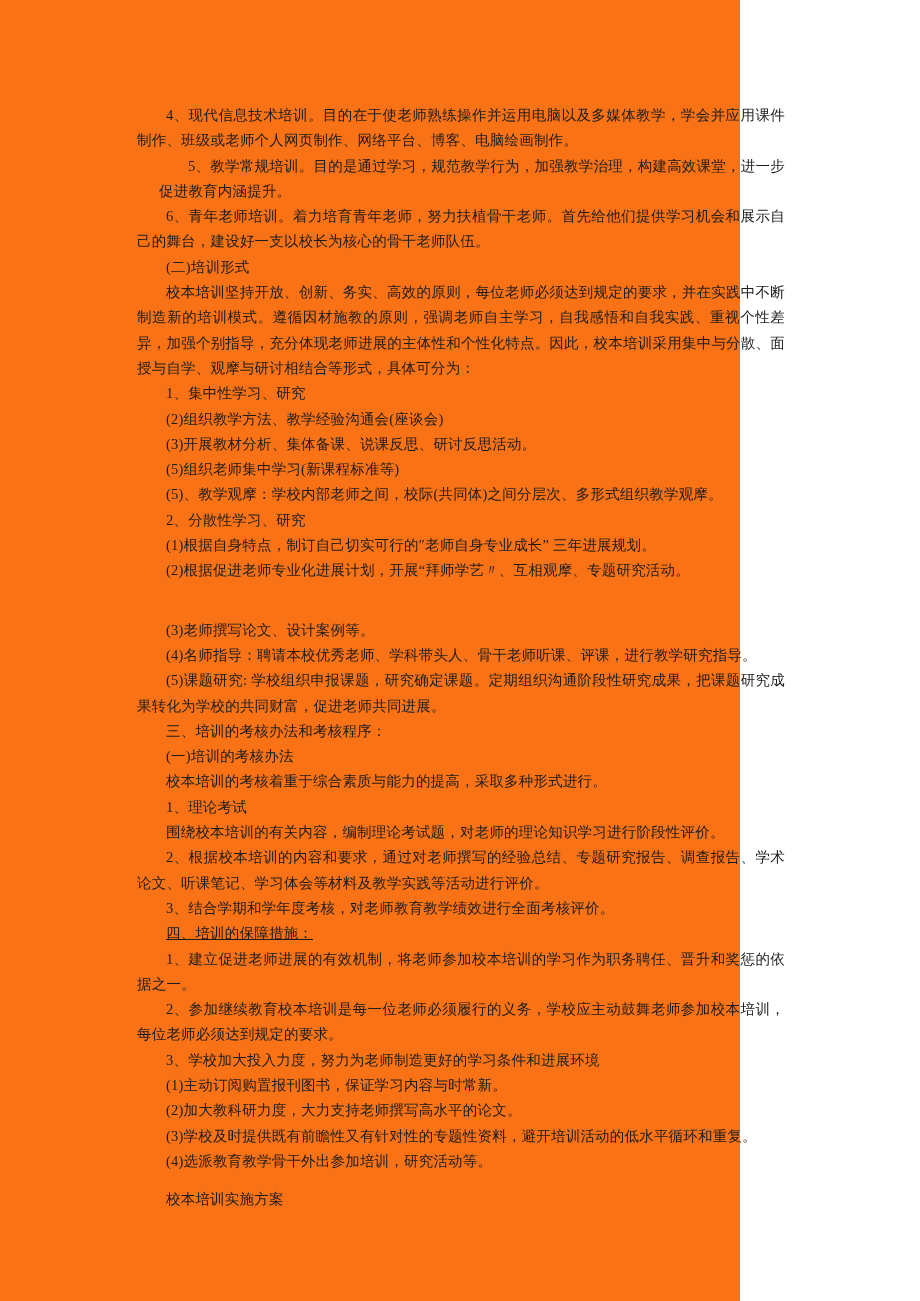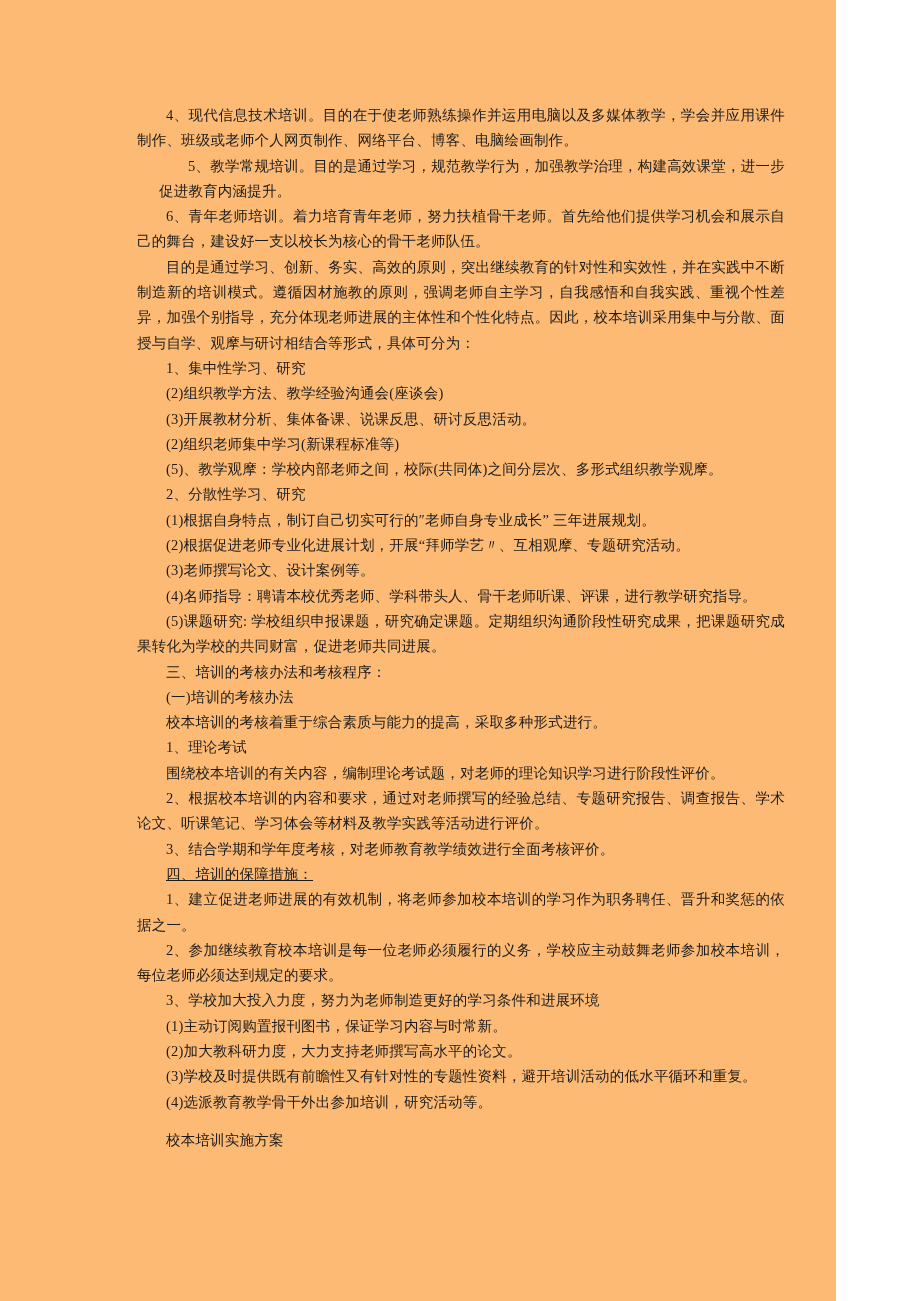--- a/index.html
+++ b/index.html
@@ -8,23 +8,23 @@
     background: #ffffff;
   }
   body {
     width: 920px;
     height: 1301px;
     overflow: hidden;
     font-family: "Liberation Serif", "DejaVu Serif", serif;
   }
   .page {
     position: relative;
-    width: 836px;
+    width: 740px;
     height: 1301px;
-    background: #fdba74;
+    background: #f97316;
   }
   .doc-body {
     position: absolute;
     top: 103px;
     left: 137px;
     width: 648px;
   }
   .para {
     margin: 0;
     padding: 0;
@@ -38,30 +38,31 @@
   }
 </style>
 </head>
 <body style="background: rgb(255, 255, 255);">
 
 <div class="page">
   <div class="doc-body">
       <p class="para" style="color: rgb(28, 28, 28);">4、现代信息技术培训。目的在于使老师熟练操作并运用电脑以及多媒体教学，学会并应用课件制作、班级或老师个人网页制作、网络平台、博客、电脑绘画制作。</p>
       <p class="para" style="color: rgb(28, 28, 28); margin-left: 22px;">5、教学常规培训。目的是通过学习，规范教学行为，加强教学治理，构建高效课堂，进一步促进教育内涵提升。</p>
       <p class="para" style="color: rgb(28, 28, 28);">6、青年老师培训。着力培育青年老师，努力扶植骨干老师。首先给他们提供学习机会和展示自己的舞台，建设好一支以校长为核心的骨干老师队伍。</p>
-      <p class="para" style="color: rgb(28, 28, 28);">目的是通过学习、创新、务实、高效的原则，突出继续教育的针对性和实效性，并在实践中不断制造新的培训模式。遵循因材施教的原则，强调老师自主学习，自我感悟和自我实践、重视个性差异，加强个别指导，充分体现老师进展的主体性和个性化特点。因此，校本培训采用集中与分散、面授与自学、观摩与研讨相结合等形式，具体可分为：</p>
+      <p class="para" style="color: rgb(28, 28, 28);">(二)培训形式</p>
+      <p class="para" style="color: rgb(28, 28, 28);">校本培训坚持开放、创新、务实、高效的原则，每位老师必须达到规定的要求，并在实践中不断制造新的培训模式。遵循因材施教的原则，强调老师自主学习，自我感悟和自我实践、重视个性差异，加强个别指导，充分体现老师进展的主体性和个性化特点。因此，校本培训采用集中与分散、面授与自学、观摩与研讨相结合等形式，具体可分为：</p>
       <p class="para" style="color: rgb(28, 28, 28);">1、集中性学习、研究</p>
       <p class="para" style="color: rgb(28, 28, 28);">(2)组织教学方法、教学经验沟通会(座谈会)</p>
       <p class="para" style="color: rgb(28, 28, 28);">(3)开展教材分析、集体备课、说课反思、研讨反思活动。</p>
-      <p class="para" style="color: rgb(28, 28, 28);">(2)组织老师集中学习(新课程标准等)</p>
+      <p class="para" style="color: rgb(28, 28, 28);">(5)组织老师集中学习(新课程标准等)</p>
       <p class="para" style="color: rgb(28, 28, 28);">(5)、教学观摩：学校内部老师之间，校际(共同体)之间分层次、多形式组织教学观摩。</p>
       <p class="para" style="color: rgb(28, 28, 28);">2、分散性学习、研究</p>
       <p class="para" style="color: rgb(28, 28, 28);">(1)根据自身特点，制订自己切实可行的″老师自身专业成长” 三年进展规划。</p>
       <p class="para" style="color: rgb(28, 28, 28);">(2)根据促进老师专业化进展计划，开展“拜师学艺〃、互相观摩、专题研究活动。</p>
-      <p class="para" style="color: rgb(28, 28, 28);">(3)老师撰写论文、设计案例等。</p>
+      <p class="para" style="color: rgb(28, 28, 28); margin-top: 34px;">(3)老师撰写论文、设计案例等。</p>
       <p class="para" style="color: rgb(28, 28, 28);">(4)名师指导：聘请本校优秀老师、学科带头人、骨干老师听课、评课，进行教学研究指导。</p>
       <p class="para" style="color: rgb(28, 28, 28);">(5)课题研究: 学校组织申报课题，研究确定课题。定期组织沟通阶段性研究成果，把课题研究成果转化为学校的共同财富，促进老师共同进展。</p>
       <p class="para" style="color: rgb(28, 28, 28);">三、培训的考核办法和考核程序：</p>
       <p class="para" style="color: rgb(28, 28, 28);">(一)培训的考核办法</p>
       <p class="para" style="color: rgb(28, 28, 28);">校本培训的考核着重于综合素质与能力的提高，采取多种形式进行。</p>
       <p class="para" style="color: rgb(28, 28, 28);">1、理论考试</p>
       <p class="para" style="color: rgb(28, 28, 28);">围绕校本培训的有关内容，编制理论考试题，对老师的理论知识学习进行阶段性评价。</p>
       <p class="para" style="color: rgb(28, 28, 28);">2、根据校本培训的内容和要求，通过对老师撰写的经验总结、专题研究报告、调查报告、学术论文、听课笔记、学习体会等材料及教学实践等活动进行评价。</p>
       <p class="para" style="color: rgb(28, 28, 28);">3、结合学期和学年度考核，对老师教育教学绩效进行全面考核评价。</p>
       <p class="para" style="color: rgb(28, 28, 28); text-decoration: underline;">四、培训的保障措施：</p>

